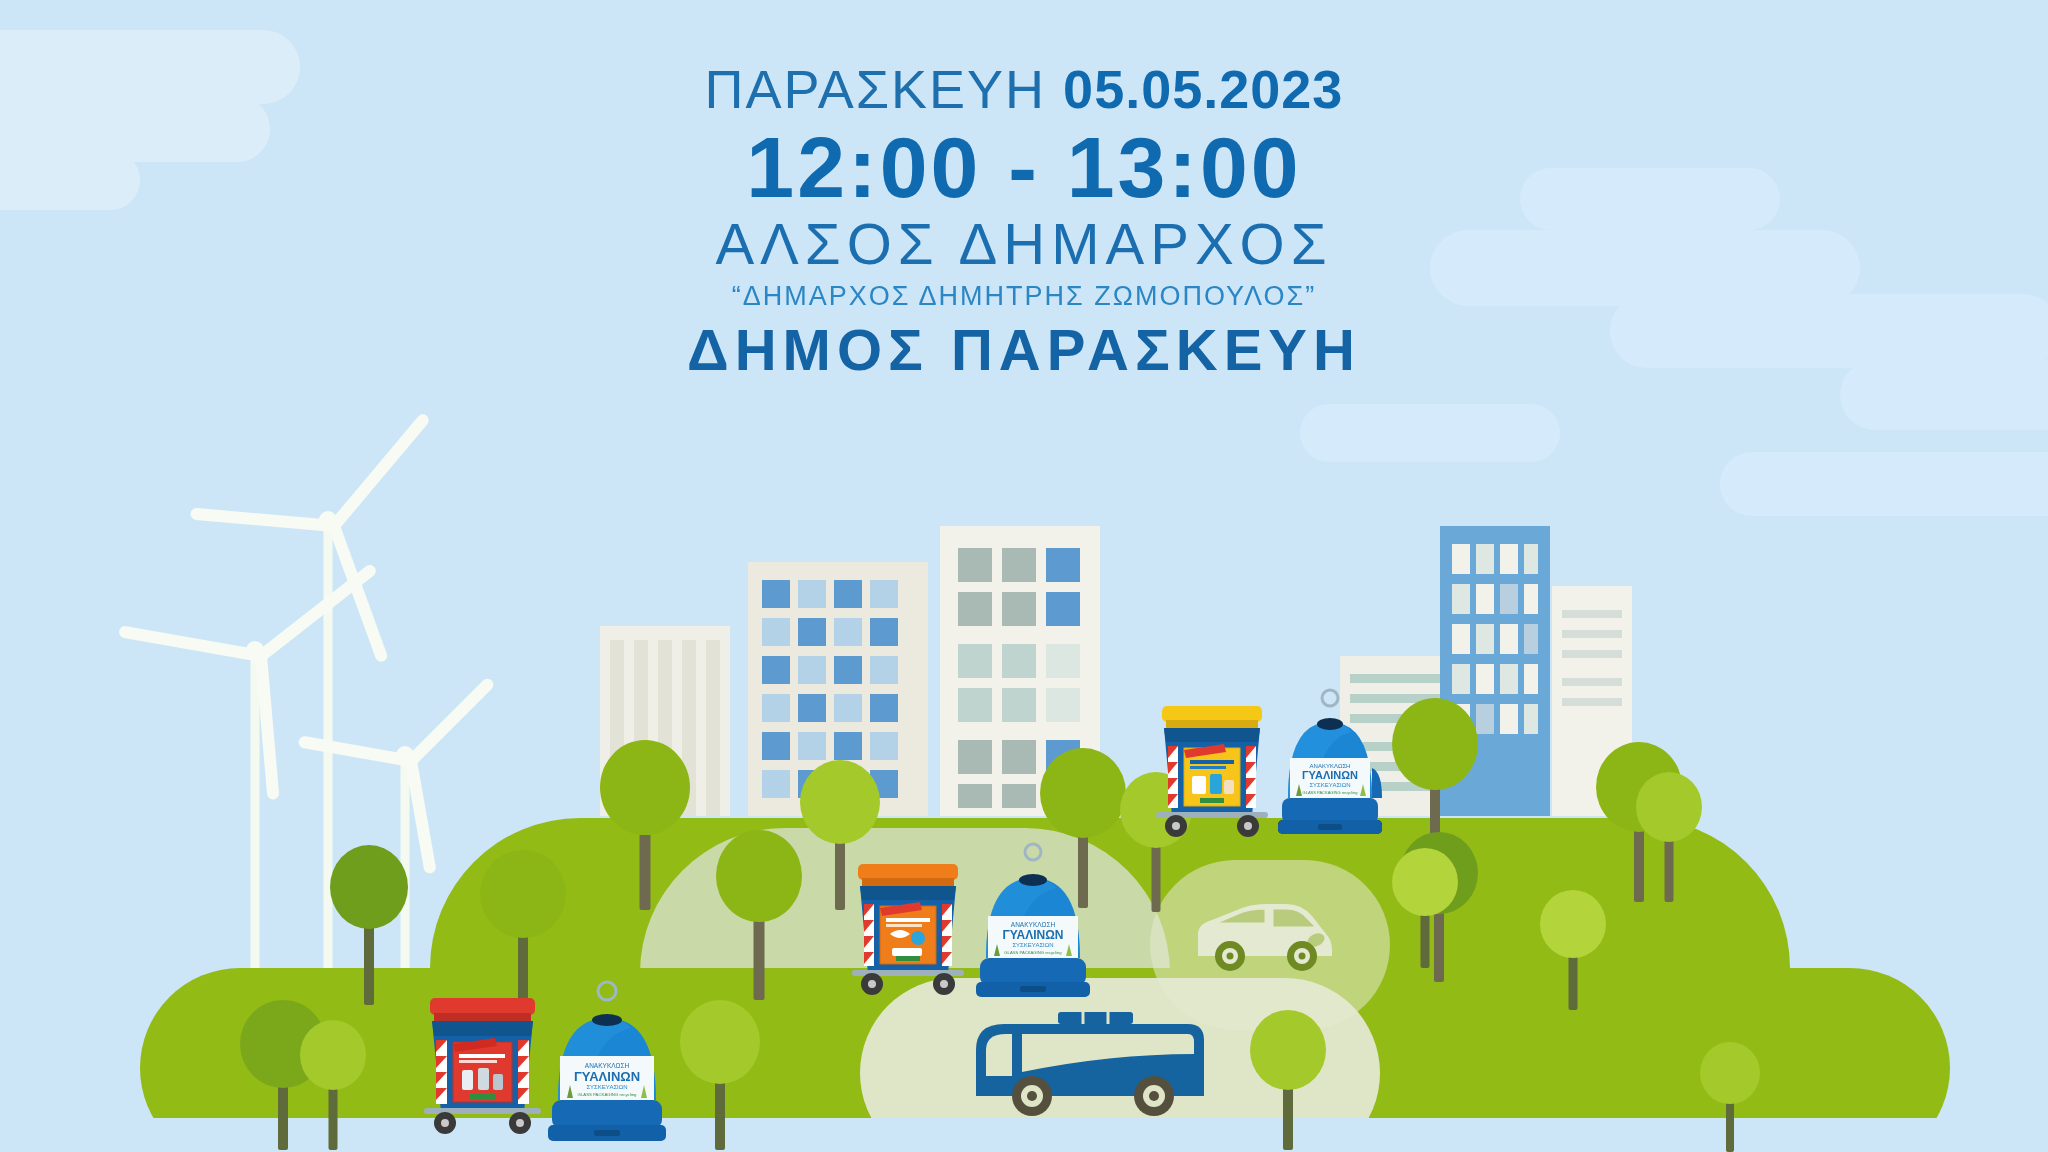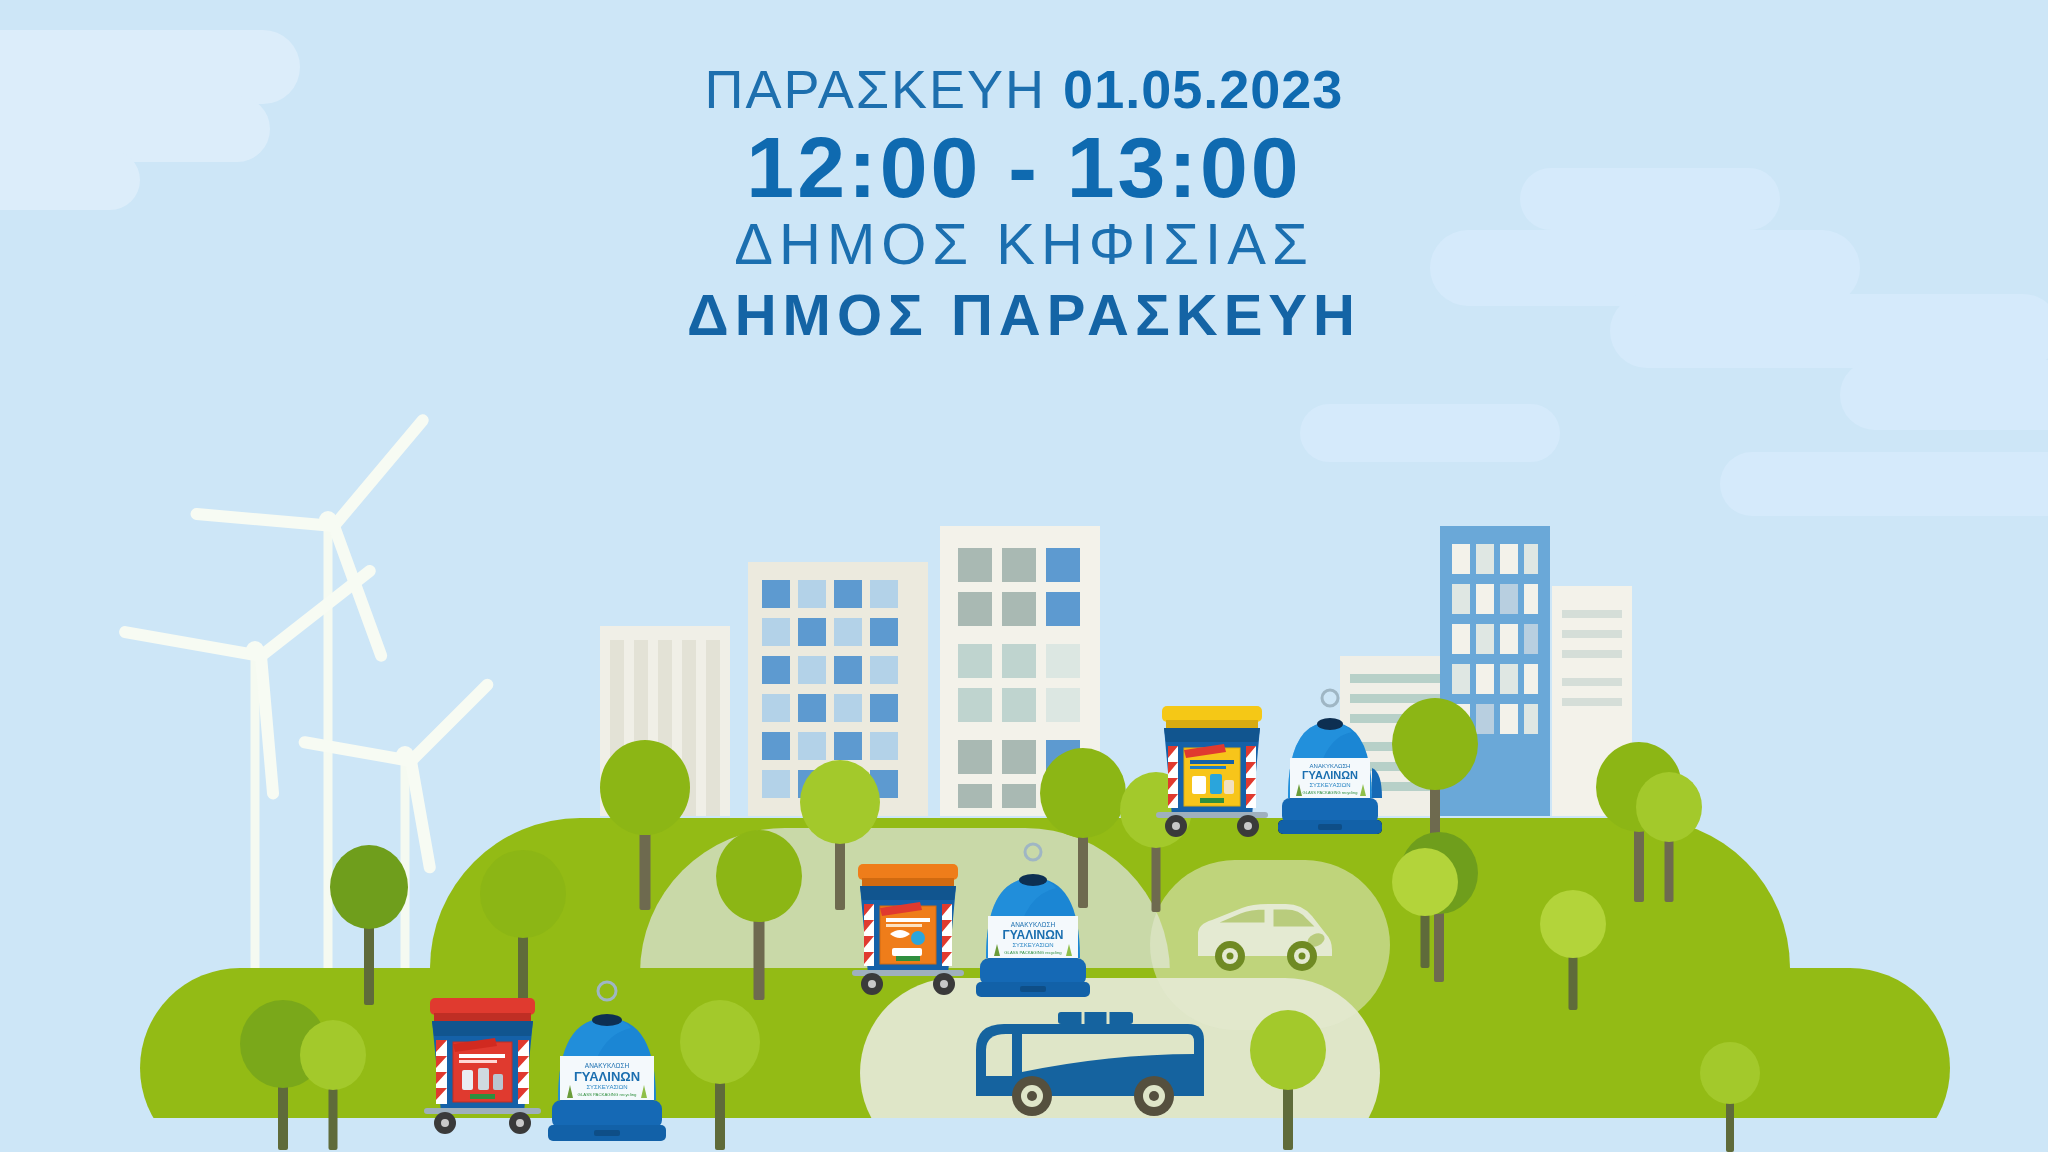--- a/index.html
+++ b/index.html
@@ -66,24 +66,25 @@
   <div class="cloud b" style="left:1430px;top:230px;width:430px;height:76px;"></div>
   <div class="cloud b" style="left:1520px;top:168px;width:260px;height:62px;"></div>
   <div class="cloud b" style="left:1610px;top:294px;width:450px;height:74px;"></div>
   <div class="cloud b" style="left:1840px;top:360px;width:320px;height:70px;"></div>
   <div class="cloud b" style="left:1300px;top:404px;width:260px;height:58px;"></div>
   <div class="cloud b" style="left:1720px;top:452px;width:400px;height:64px;"></div>
 
   <div class="textblock">
     <div class="line-date">
       <span>ΠΑΡΑΣΚΕΥΗ</span>
-      <span class="bold">01.05.2023</span>
+      <span class="bold">05.05.2023</span>
     </div>
     <div class="line-time">12:00 - 13:00</div>
-    <div class="line-place">ΔΗΜΟΣ ΚΗΦΙΣΙΑΣ</div>
+    <div class="line-place">ΑΛΣΟΣ ΔΗΜΑΡΧΟΣ</div>
+    <div class="line-quote">“ΔΗΜΑΡΧΟΣ ΔΗΜΗΤΡΗΣ ΖΩΜΟΠΟΥΛΟΣ”</div>
     <div class="line-city">ΔΗΜΟΣ ΠΑΡΑΣΚΕΥΗ</div>
   </div>
 
   <div class="turbine" style="left:228px;top:520px;width:200px;height:460px;">
     <div class="mast" style="height:460px;"></div>
     <div class="blade" style="transform:rotate(-50deg);"></div>
     <div class="blade" style="transform:rotate(70deg);"></div>
     <div class="blade" style="transform:rotate(185deg);"></div>
     <div class="hub"></div>
   </div>

